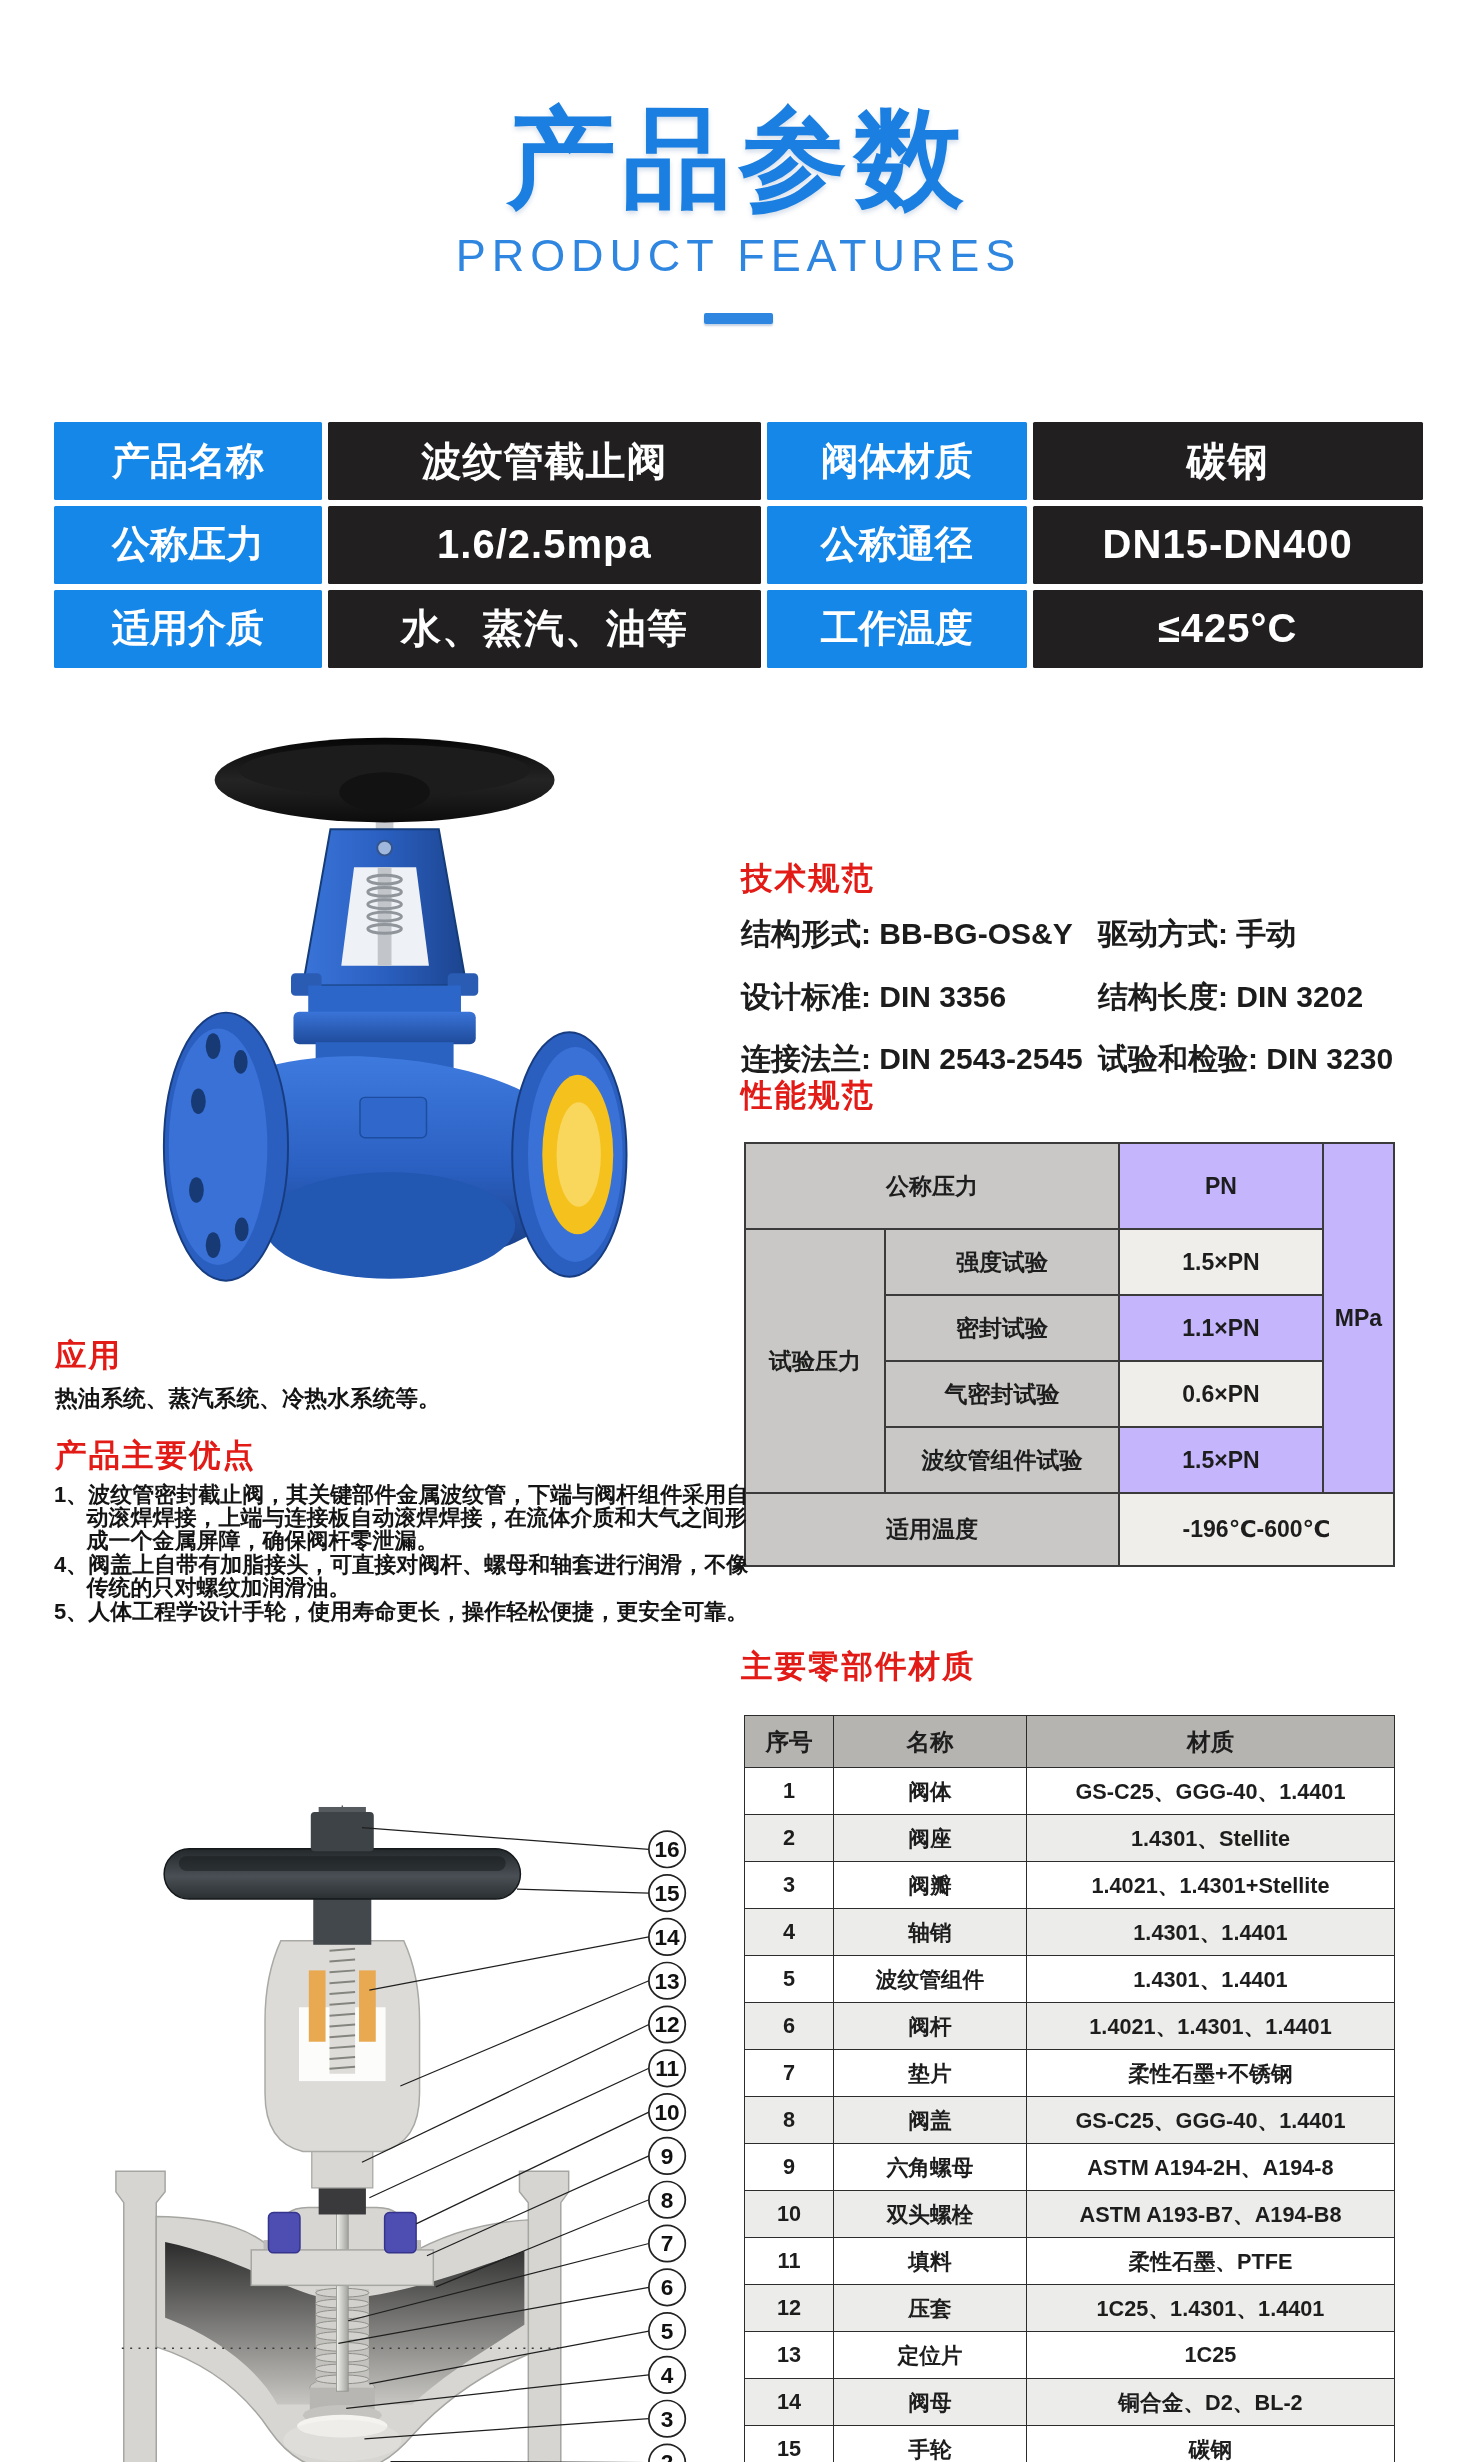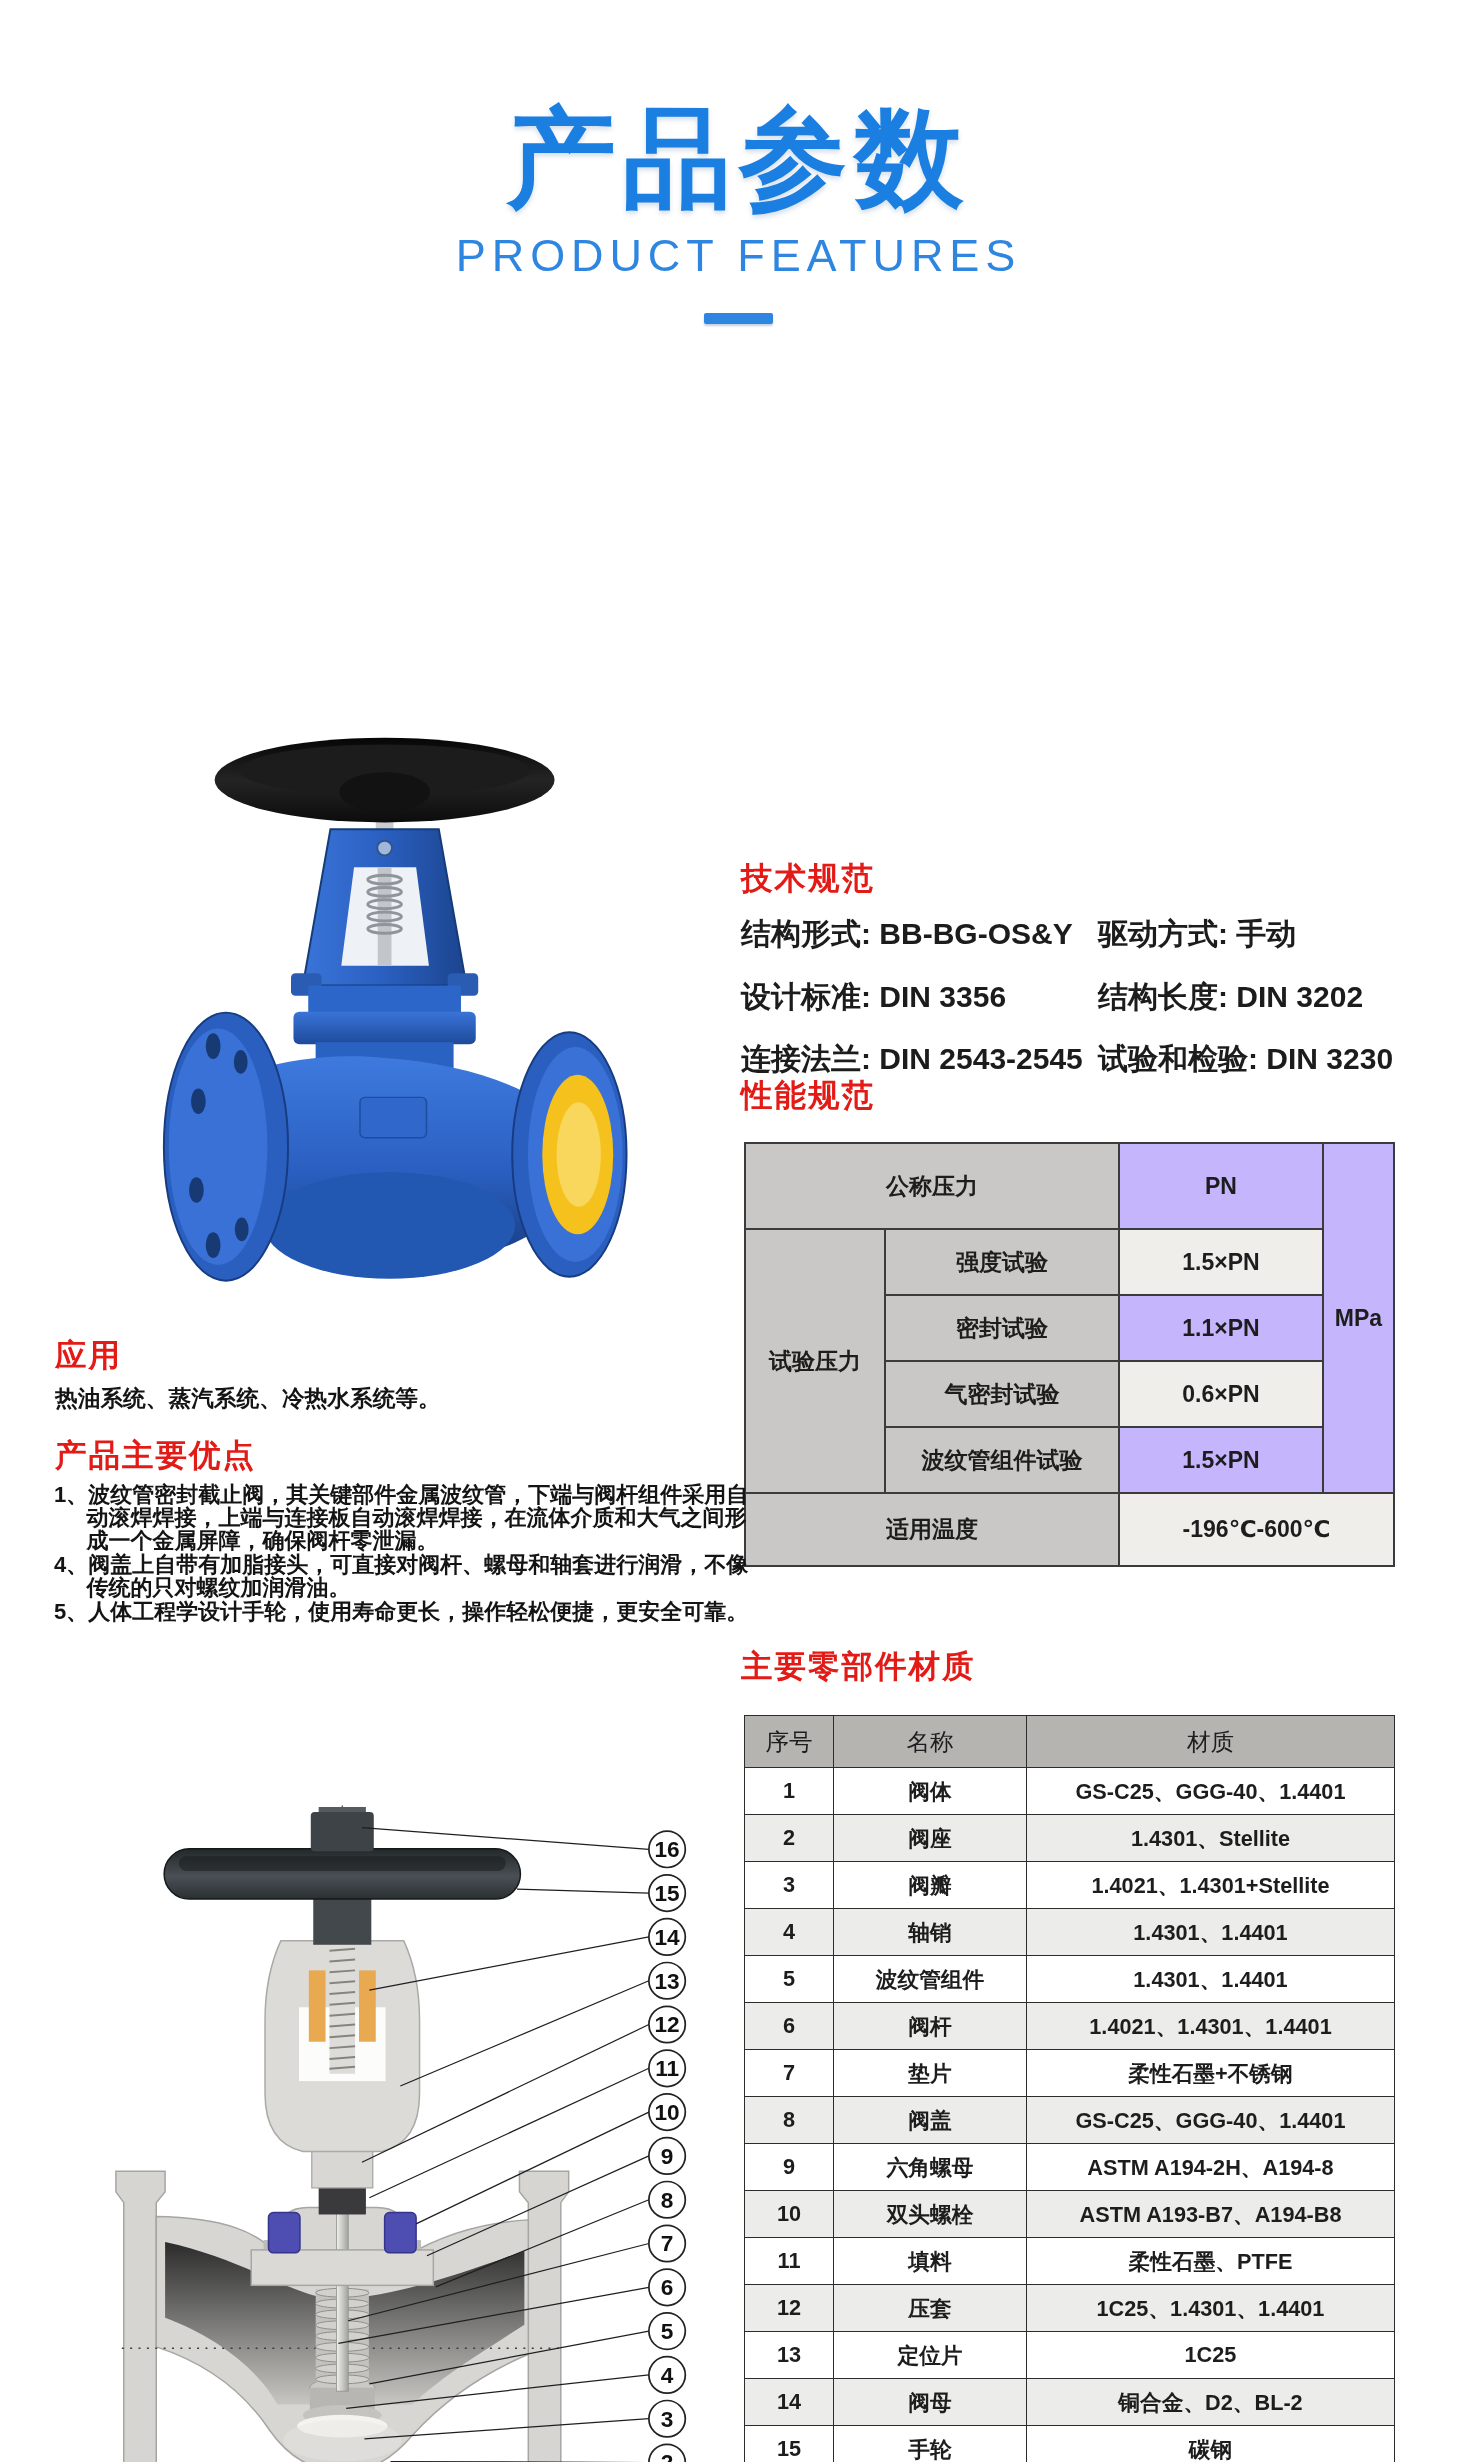--- a/index.html
+++ b/index.html
@@ -69,36 +69,50 @@
     font-size:22px;font-weight:600;color:#141414;line-height:23px;
   }
   .adv-list p{margin:0 0 1px 0;padding-left:32.5px;text-indent:-32.5px;}
   
   table.parts{
     position:absolute;left:744px;top:1715px;border-collapse:collapse;table-layout:fixed;
   }
   table.parts th,table.parts td{
     border:1.5px solid #2c2c2c;text-align:center;vertical-align:middle;padding:0;
   }
-  table.parts th{height:51px;background:#b6b4b1;font-size:23.6px;font-weight:400;color:#1d1d1d;}
+  table.parts th{height:51px;background:#b6b4b1;font-size:23.6px;font-weight:700;color:#1d1d1d;}
   table.parts td{height:46px;font-size:21.7px;font-weight:600;color:#1d1d1d;background:#ffffff;}
   table.parts tr.alt td{background:#ececea;}
   
   .photo-svg{position:absolute;left:84px;top:717px;}
   .diagram-svg{position:absolute;left:47px;top:1798px;}
 </style>
 </head>
 <body>
 
 <div class="page">
 
   <div class="main-title">产品参数</div>
   <div class="sub-title">PRODUCT FEATURES</div>
   <div class="title-dash"></div>
 
+  <div class="spec-grid">
+    <div class="lbl">产品名称</div>
+    <div class="val">波纹管截止阀</div>
+    <div class="lbl">阀体材质</div>
+    <div class="val">碳钢</div>
+    <div class="lbl">公称压力</div>
+    <div class="val">1.6/2.5mpa</div>
+    <div class="lbl">公称通径</div>
+    <div class="val">DN15-DN400</div>
+    <div class="lbl">适用介质</div>
+    <div class="val">水、蒸汽、油等</div>
+    <div class="lbl">工作温度</div>
+    <div class="val">≤425°C</div>
+  </div>
 
   <svg class="photo-svg" width="616" height="574" viewBox="0 0 1250 1165">
     <defs>
       <linearGradient id="hwp" x1="0" y1="0" x2="0" y2="1">
         <stop offset="0" stop-color="#060606"></stop>
           <stop offset="0.5" stop-color="#242424"></stop>
           <stop offset="1" stop-color="#0c0c0c"></stop>
       </linearGradient>
       <linearGradient id="bg1" x1="0" y1="0" x2="1" y2="0">
         <stop offset="0" stop-color="#3a74d8"></stop>

